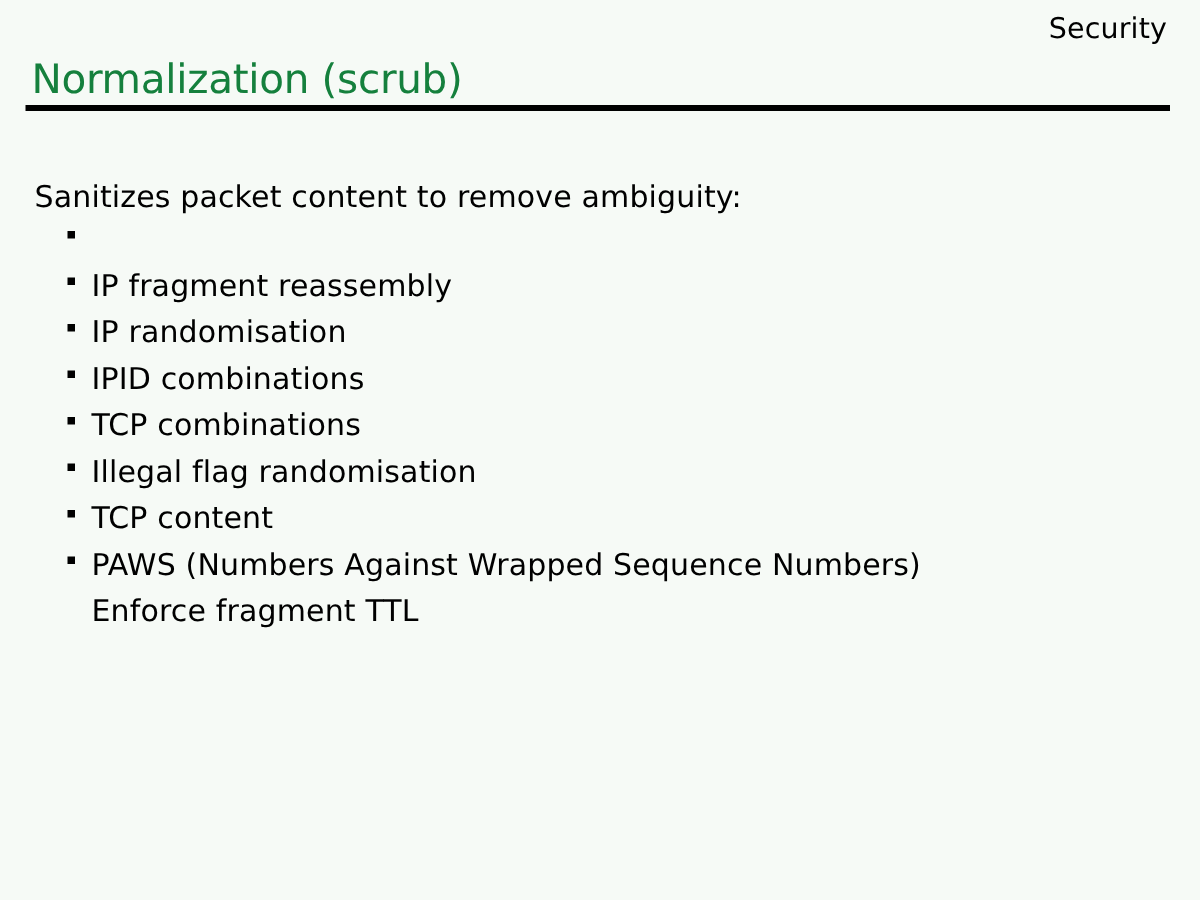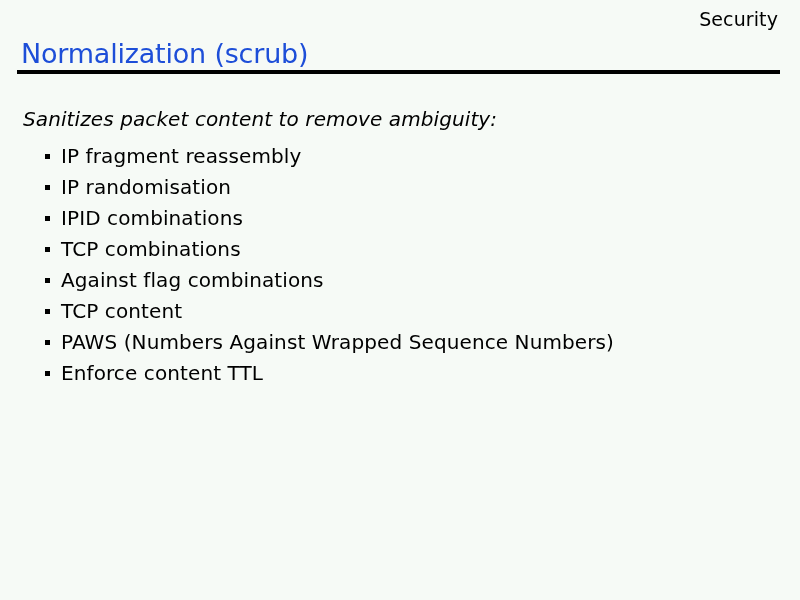--- a/index.html
+++ b/index.html
@@ -34,49 +34,48 @@
     font-family: "DejaVu Sans", sans-serif;
   }
   
   .slide-title {
     position: absolute;
     top: 38px;
     left: 21px;
     font-size: 27px;
     line-height: 32px;
     letter-spacing: -0.2px;
-    color: #1d4ed8;
+    color: #15803d;
     white-space: nowrap;
     font-family: "DejaVu Sans", sans-serif;
   }
   .title-rule {
     position: absolute;
     top: 70px;
     left: 17px;
     width: 763px;
     height: 4px;
     background: #000000;
   }
   
   .slide-body {
     position: absolute;
     top: 107px;
     left: 0;
     width: 800px;
   }
   .lead-line {
     position: absolute;
-    top: 0;
+    top: 12px;
     left: 23px;
     font-size: 20px;
     line-height: 24px;
     letter-spacing: 0.1px;
     white-space: nowrap;
     color: #000;
-    font-style: italic;
   }
   .bullet-list {
     position: absolute;
     top: 36px;
     left: 0;
     margin: 0;
     padding: 0;
     list-style: none;
   }
   .bullet-item {
@@ -92,20 +91,21 @@
   .bullet-marker {
     position: absolute;
     left: 45px;
     top: 11px;
     width: 5px;
     height: 5px;
     background: #000000;
   }
   .bullet-text {
     display: inline-block;
+    margin-top: 34px;
   }
 </style>
 </head>
 <body>
 
 <div class="slide">
 
   <div class="slide-header">Security</div>
 
   <div class="slide-title">Normalization (scrub)</div>
@@ -128,30 +128,30 @@
       <li class="bullet-item">
         <span class="bullet-marker"></span>
         <span class="bullet-text">IPID combinations</span>
       </li>
       <li class="bullet-item">
         <span class="bullet-marker"></span>
         <span class="bullet-text">TCP combinations</span>
       </li>
       <li class="bullet-item">
         <span class="bullet-marker"></span>
-        <span class="bullet-text">Against flag combinations</span>
+        <span class="bullet-text">Illegal flag randomisation</span>
       </li>
       <li class="bullet-item">
         <span class="bullet-marker"></span>
         <span class="bullet-text">TCP content</span>
       </li>
       <li class="bullet-item">
         <span class="bullet-marker"></span>
         <span class="bullet-text">PAWS (Numbers Against Wrapped Sequence Numbers)</span>
       </li>
       <li class="bullet-item">
         <span class="bullet-marker"></span>
-        <span class="bullet-text">Enforce content TTL</span>
+        <span class="bullet-text">Enforce fragment TTL</span>
       </li>
     </ul>
 
   </div>
 </div>
 
 </body></html>

